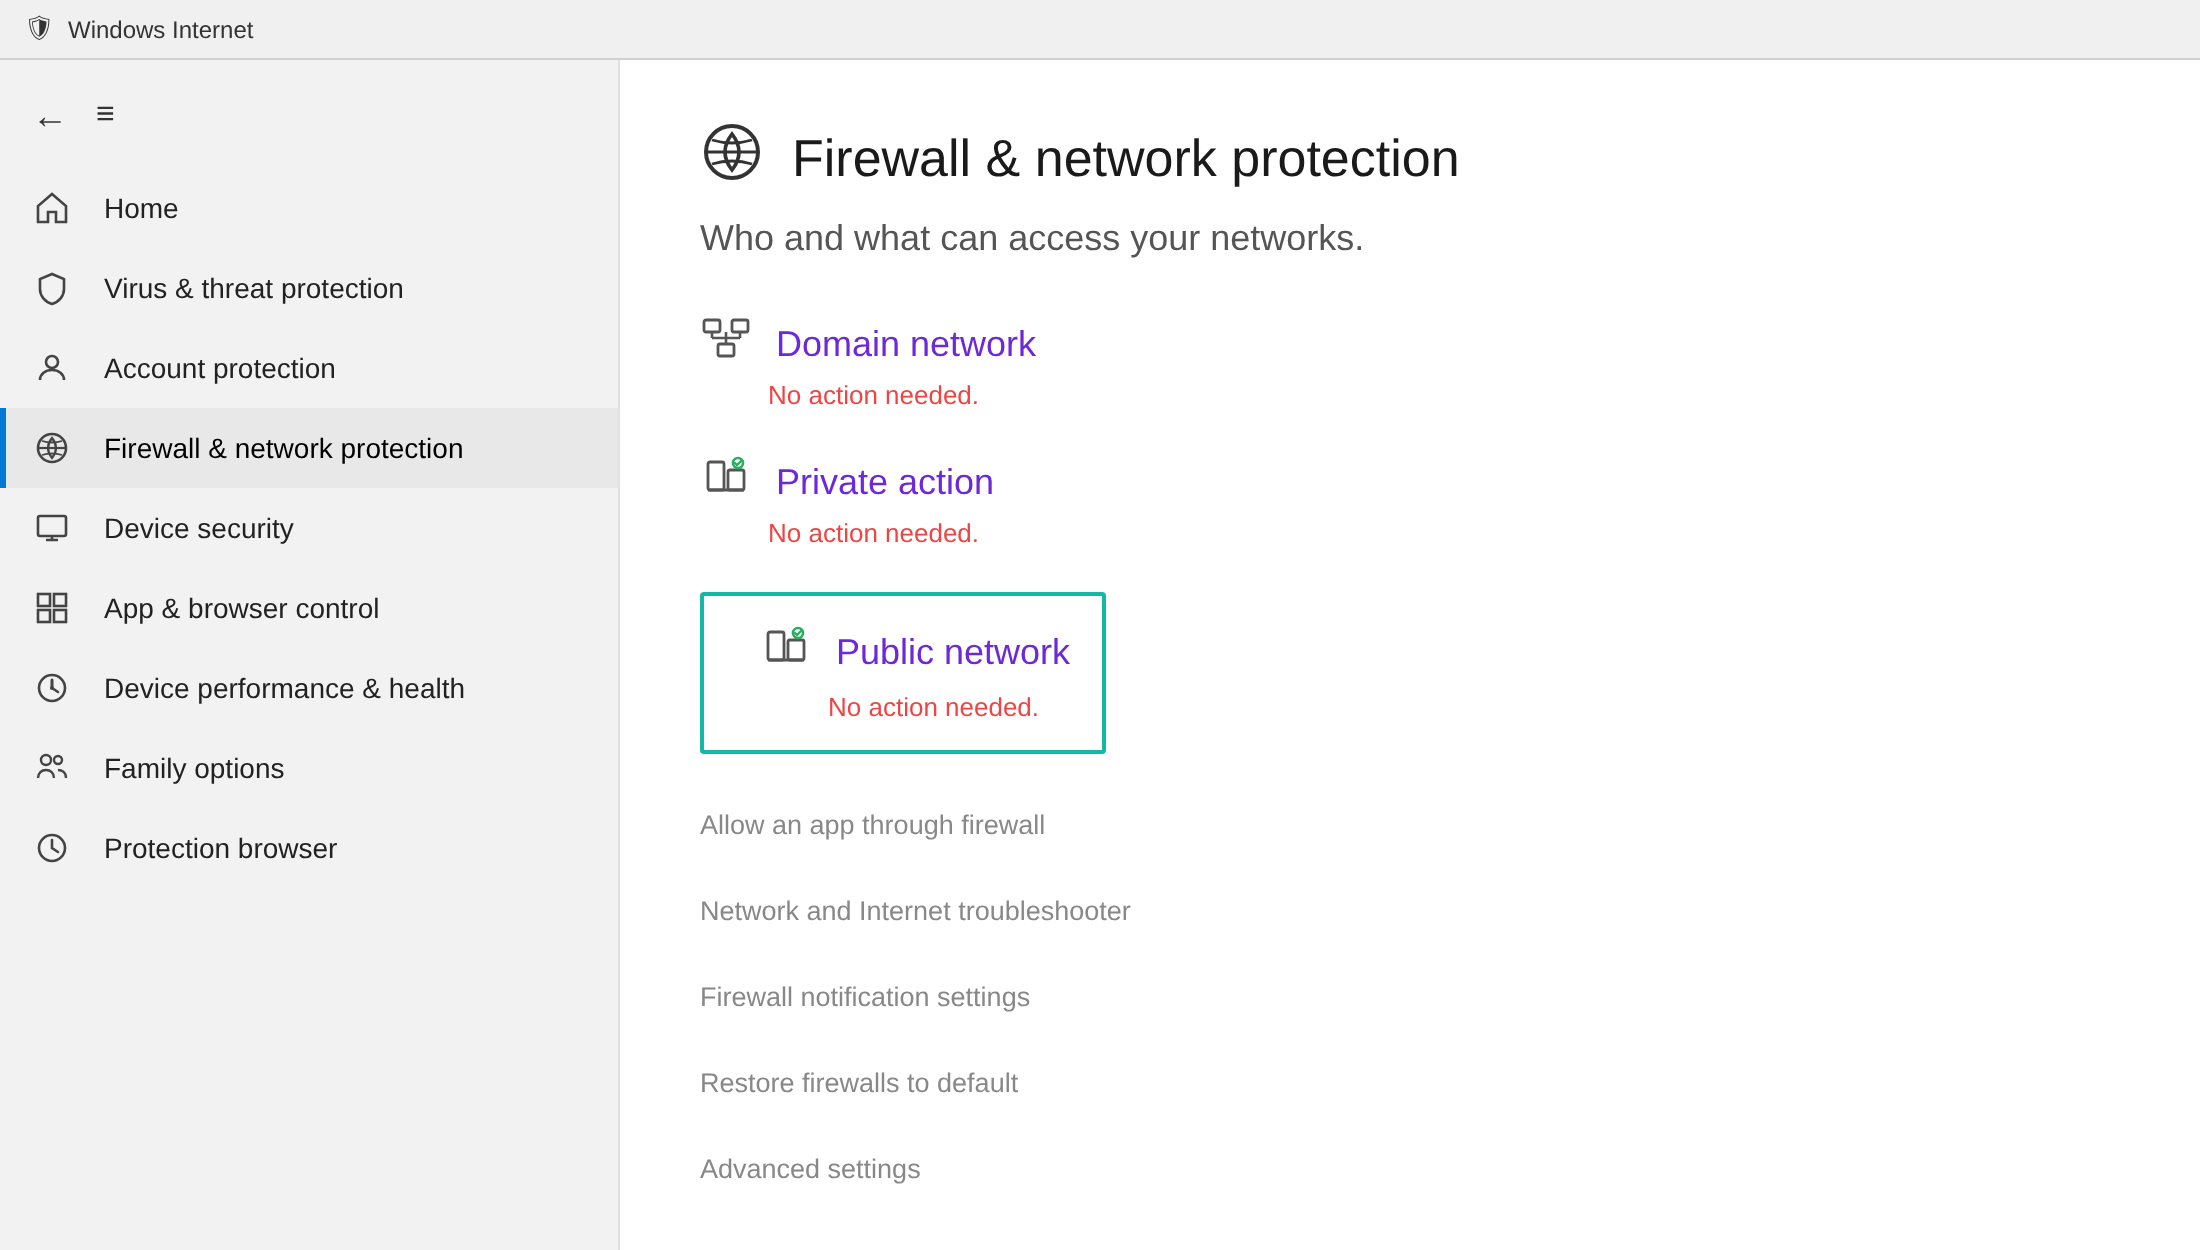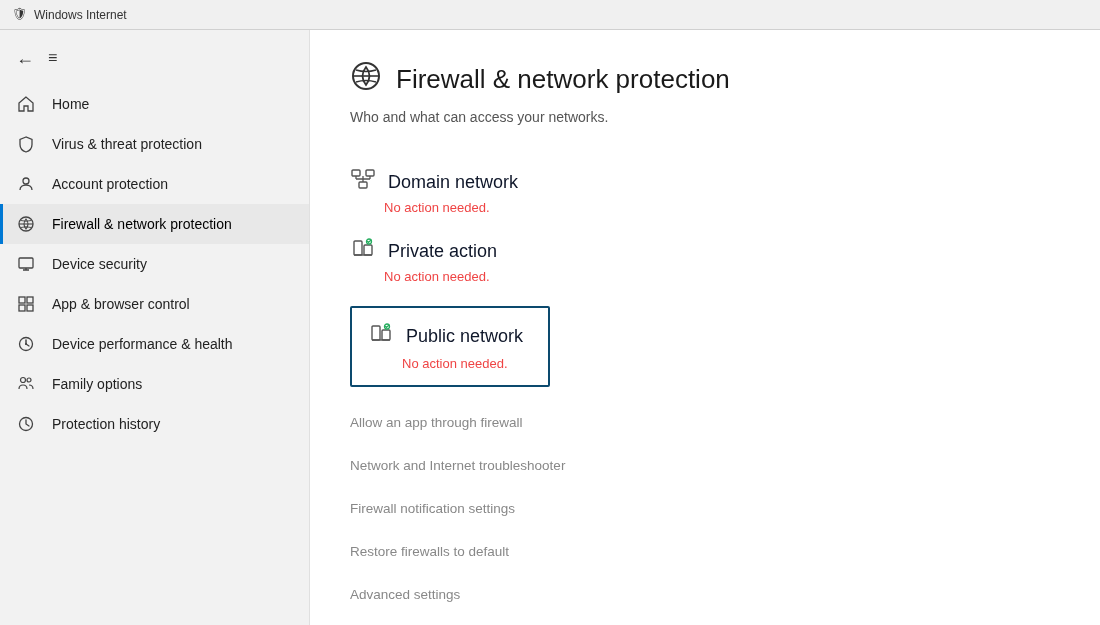--- a/index.html
+++ b/index.html
@@ -115,55 +115,55 @@
     .page-header-icon {
       font-size: 28px;
       color: #333;
     }
     .page-title {
       font-size: 26px;
       font-weight: 300;
       color: #1a1a1a;
     }
     .page-subtitle {
-      font-size: 14px;
+      font-size: 18px;
       color: #555;
-      margin-bottom: 43px;
+      margin-bottom: 28px;
     }
     .network-card {
       display: flex;
       flex-direction: column;
       margin-bottom: 22px;
       padding: 0;
     }
     .network-card-header {
       display: flex;
       align-items: center;
       gap: 12px;
       margin-bottom: 4px;
     }
     .network-card-icon {
       font-size: 22px;
       color: #444;
     }
     .network-card-title {
       font-size: 18px;
-      color: #0f172a;
+      color: #6d28d9;
       cursor: pointer;
       font-weight: 400;
     }
     .network-card-status {
       font-size: 13px;
       color: #ef4444;
       padding-left: 34px;
     }
     .public-network-box {
-      border: 2px solid #0c4a6e;
+      border: 2px solid #14b8a6;
       border-radius: 2px;
-      padding: 14px 16px 14px 16px;
+      padding: 14px 16px 14px 28px;
       display: inline-block;
       margin-bottom: 22px;
       min-width: 200px;
     }
     .public-network-box .network-card-header {
       margin-bottom: 6px;
     }
     .public-network-box .network-card-status {
       padding-left: 34px;
     }
@@ -284,21 +284,21 @@
         <span class="nav-label">Family options</span>
       </div>
 
       <div class="nav-item">
         <span class="nav-icon">
           <svg width="18" height="18" viewBox="0 0 18 18" fill="none">
             <circle cx="9" cy="9" r="6.5" stroke="#444" stroke-width="1.3" fill="none"></circle>
             <path d="M9 5v4l3 2" stroke="#444" stroke-width="1.3" stroke-linecap="round"></path>
           </svg>
         </span>
-        <span class="nav-label">Protection history</span>
+        <span class="nav-label">Protection browser</span>
       </div>
     </nav>
   </div>
 
   <div class="main-content">
     
     <div class="page-header">
       <span class="page-header-icon">
         <svg width="32" height="32" viewBox="0 0 32 32" fill="none">
           <ellipse cx="16" cy="16" rx="13" ry="13" stroke="#333" stroke-width="2" fill="none"></ellipse>

